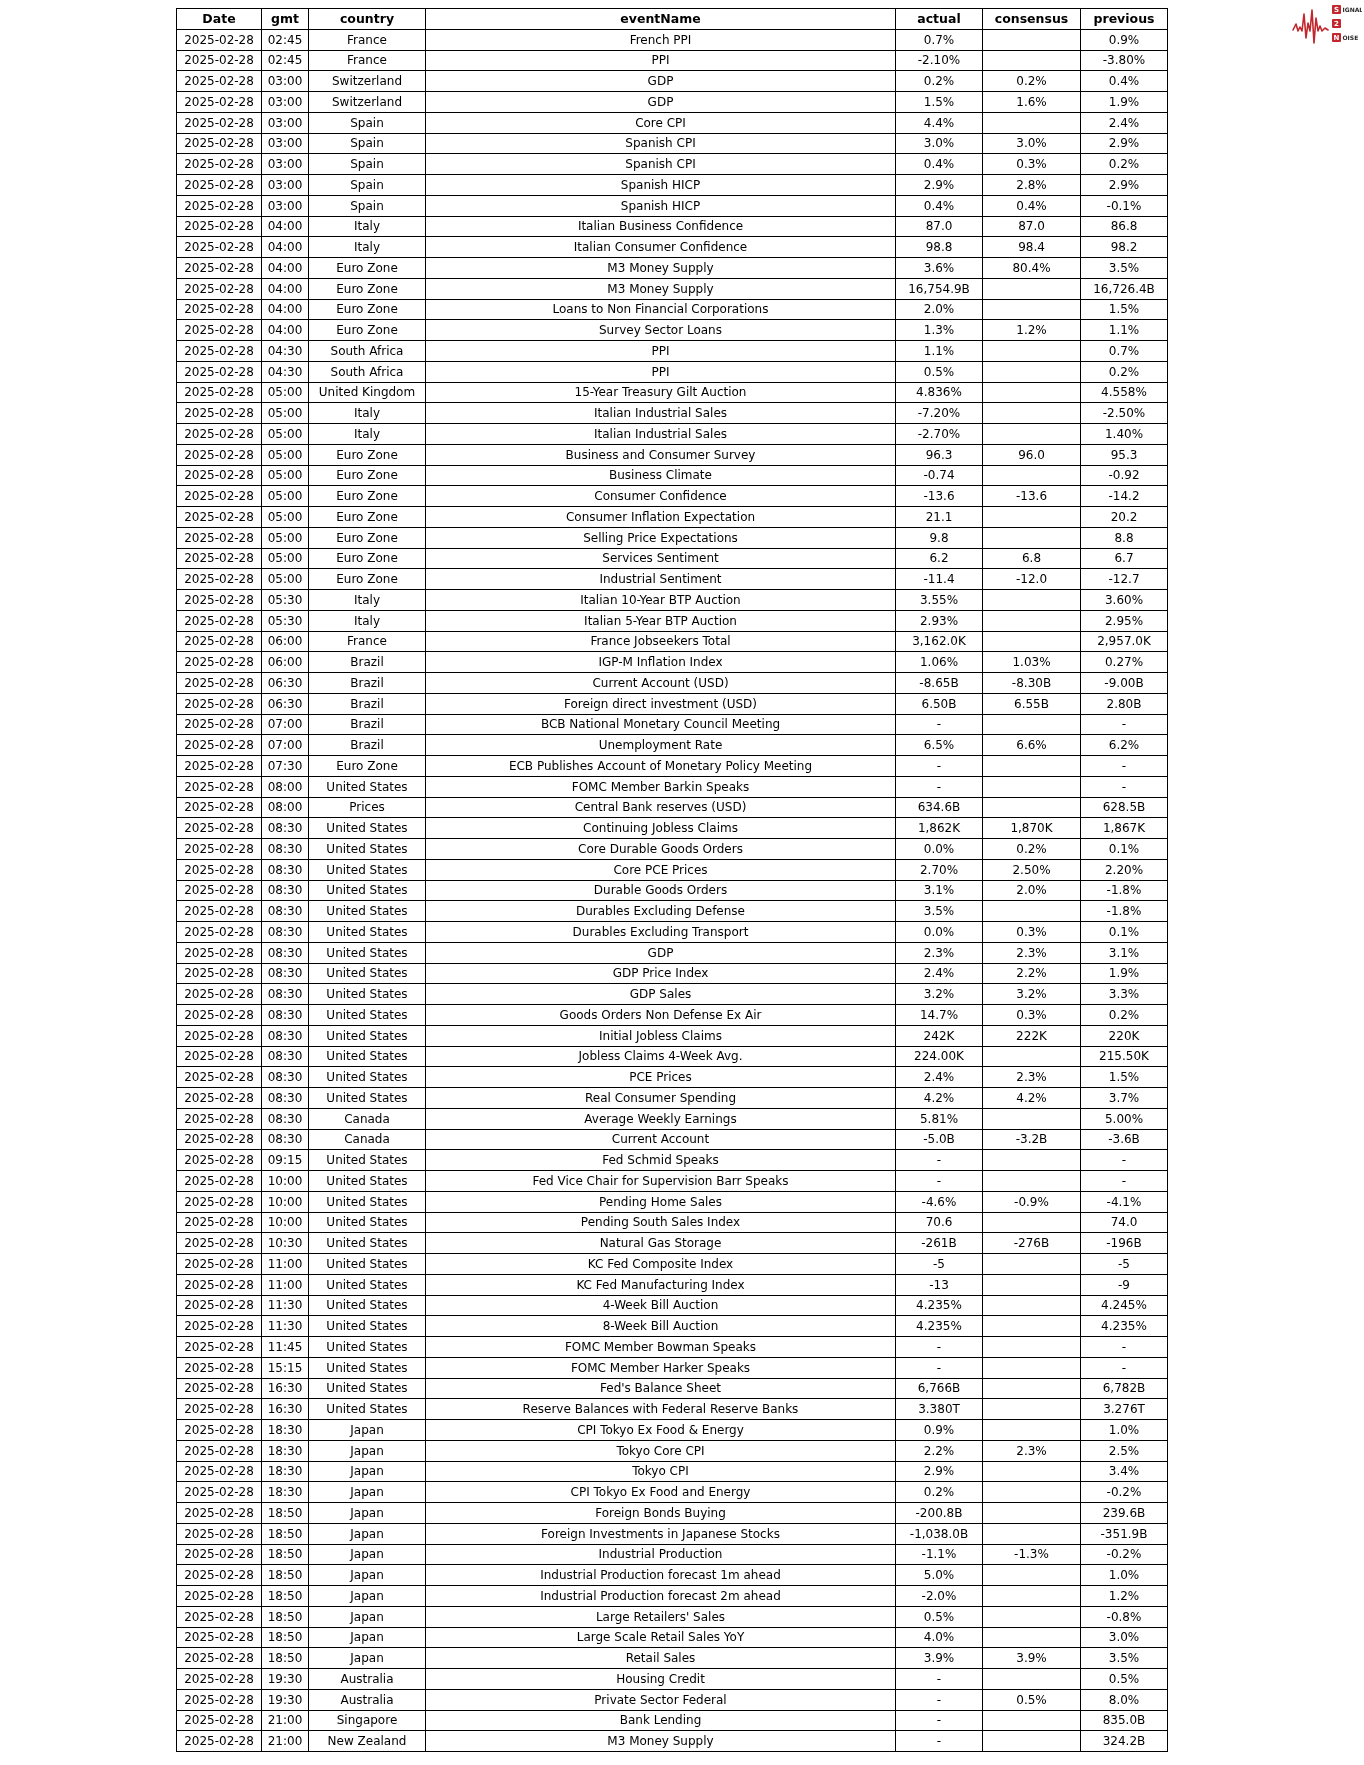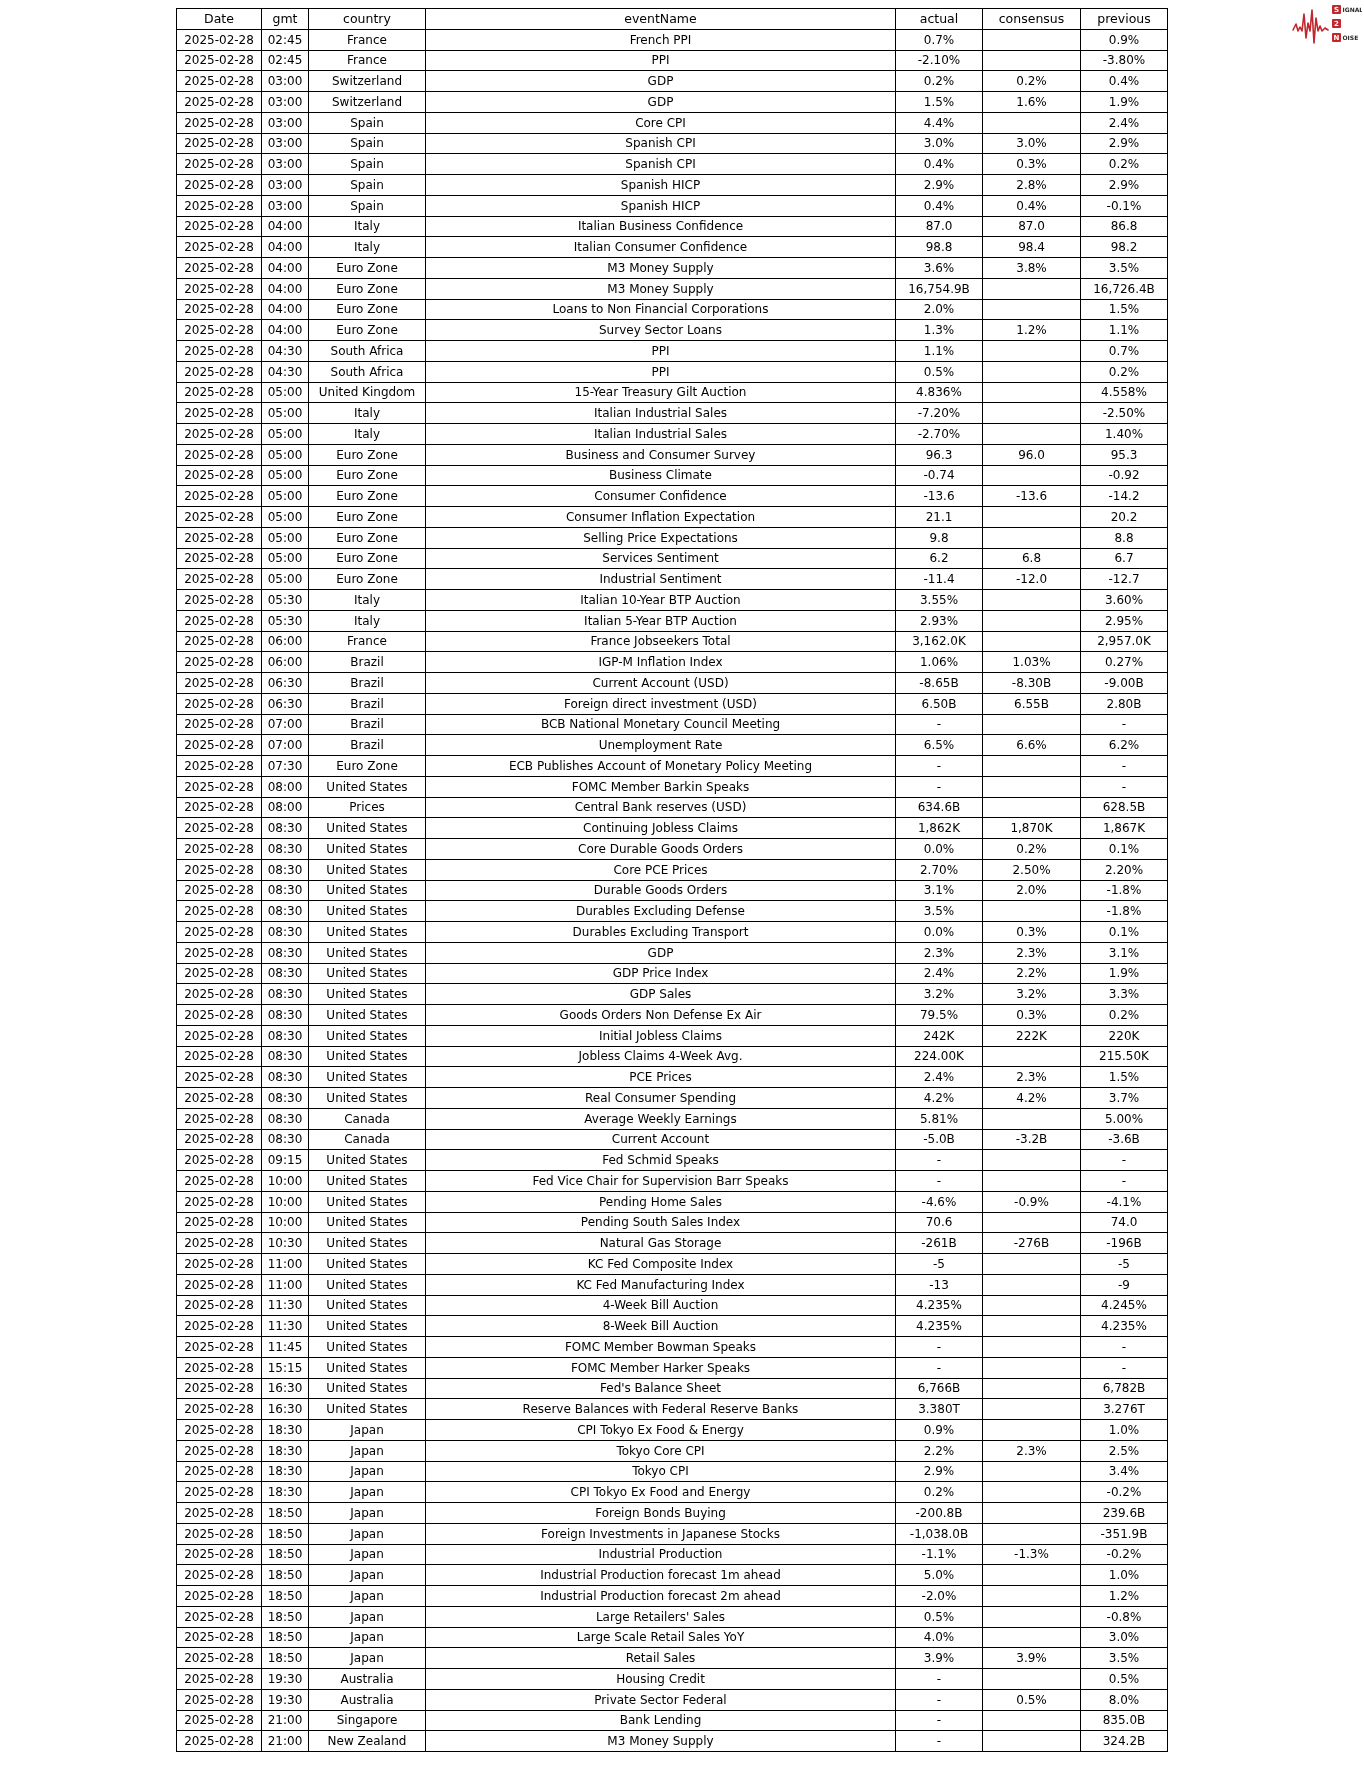--- a/index.html
+++ b/index.html
@@ -23,21 +23,21 @@
     text-align:center;
     vertical-align:middle;
     font-size:12px;
     line-height:1;
     height:19.75px;
     padding:0 2px;
     white-space:nowrap;
     overflow:hidden;
   }
   .cal-table th{
-    font-weight:normal;
+    font-weight:bold;
     font-size:12.5px;
     text-align:center;
   }
   .logo{
     position:absolute;
     left:1292px;top:3px;
     width:70px;height:44px;
   }
 </style>
 </head>
@@ -179,21 +179,21 @@
         <td>98.8</td>
         <td>98.4</td>
         <td>98.2</td>
       </tr>
       <tr>
         <td>2025-02-28</td>
         <td>04:00</td>
         <td>Euro Zone</td>
         <td>M3 Money Supply</td>
         <td>3.6%</td>
-        <td>3.8%</td>
+        <td>80.4%</td>
         <td>3.5%</td>
       </tr>
       <tr>
         <td>2025-02-28</td>
         <td>04:00</td>
         <td>Euro Zone</td>
         <td>M3 Money Supply</td>
         <td>16,754.9B</td>
         <td></td>
         <td>16,726.4B</td>
@@ -502,21 +502,21 @@
         <td>GDP Sales</td>
         <td>3.2%</td>
         <td>3.2%</td>
         <td>3.3%</td>
       </tr>
       <tr>
         <td>2025-02-28</td>
         <td>08:30</td>
         <td>United States</td>
         <td>Goods Orders Non Defense Ex Air</td>
-        <td>79.5%</td>
+        <td>14.7%</td>
         <td>0.3%</td>
         <td>0.2%</td>
       </tr>
       <tr>
         <td>2025-02-28</td>
         <td>08:30</td>
         <td>United States</td>
         <td>Initial Jobless Claims</td>
         <td>242K</td>
         <td>222K</td>

